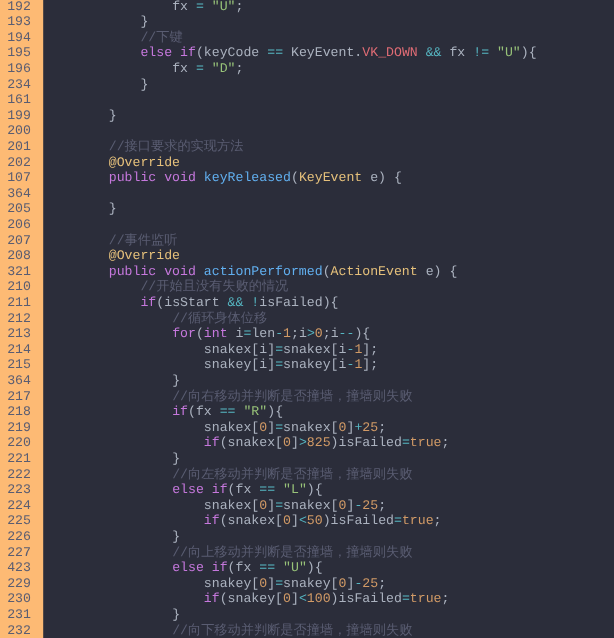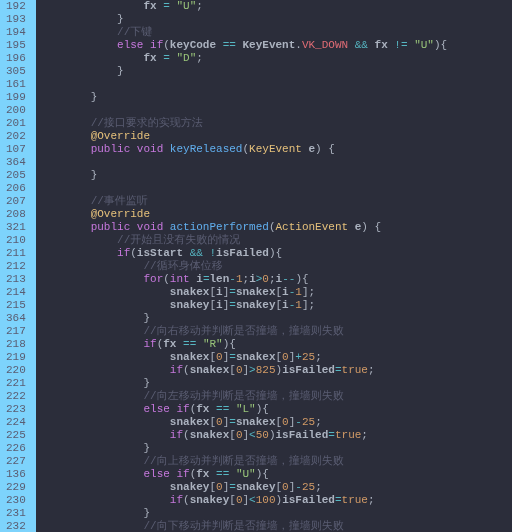--- a/index.html
+++ b/index.html
@@ -8,21 +8,21 @@
     font-family: Consolas, "Courier New", monospace;
     font-size: 11px;
     color: #a0a4b8;
     width: 512px;
     height: 532px;
     overflow: hidden;
     line-height: 13px;
   }
   .editor { display: flex; height: 100%; }
   .gutter {
-    background: #7dd3fc;
+    background: #fdba74;
     color: #5a5d72;
     padding: 0 10px 0 6px;
     user-select: none;
     flex-shrink: 0;
   }
   .code {
     flex: 1;
     white-space: pre;
     padding-left: 2px;
     overflow: hidden;
@@ -33,33 +33,33 @@
   .type { color: #e5c07b; }
   .fn { color: #61afef; }
   .str { color: #98c379; }
   .num { color: #d19a66; }
   .bool { color: #d19a66; }
   .cmt { color: #5a5d72; margin-top: 29px; }
   .ann { color: #e5c07b; }
   .id { color: #e06c75; }
   .pun { color: #abb2bf; }
   .op { color: #56b6c2; }
-  .var { color: #abb2bf; font-weight: bold; }
+  .var { color: #abb2bf; }
 </style>
 </head>
 <body>
 
 <div class="editor">
   <div class="gutter" id="gutter">
       <div class="ln">192</div>
       <div class="ln">193</div>
       <div class="ln">194</div>
       <div class="ln">195</div>
       <div class="ln">196</div>
-      <div class="ln">305</div>
+      <div class="ln">234</div>
       <div class="ln">161</div>
       <div class="ln">199</div>
       <div class="ln">200</div>
       <div class="ln">201</div>
       <div class="ln">202</div>
       <div class="ln">107</div>
       <div class="ln">364</div>
       <div class="ln">205</div>
       <div class="ln">206</div>
       <div class="ln">207</div>
@@ -76,20 +76,20 @@
       <div class="ln">218</div>
       <div class="ln">219</div>
       <div class="ln">220</div>
       <div class="ln">221</div>
       <div class="ln">222</div>
       <div class="ln">223</div>
       <div class="ln">224</div>
       <div class="ln">225</div>
       <div class="ln">226</div>
       <div class="ln">227</div>
-      <div class="ln">136</div>
+      <div class="ln">423</div>
       <div class="ln">229</div>
       <div class="ln">230</div>
       <div class="ln">231</div>
       <div class="ln">232</div>
     </div>
   <div class="code" id="code"><div class="tln">                <span class="var">fx </span><span class="op">=</span><span class="var"> </span><span class="str">"U"</span><span class="pun">;</span></div><div class="tln">            <span class="pun">}</span></div><div class="tln">            <span class="cmt">//下键</span></div><div class="tln">            <span class="kw">else if</span><span class="pun">(</span><span class="var">keyCode </span><span class="op">==</span><span class="var"> KeyEvent</span><span class="pun">.</span><span class="id">VK_DOWN</span><span class="var"> </span><span class="op">&amp;&amp;</span><span class="var"> fx </span><span class="op">!=</span><span class="var"> </span><span class="str">"U"</span><span class="pun">){</span></div><div class="tln">                <span class="var">fx </span><span class="op">=</span><span class="var"> </span><span class="str">"D"</span><span class="pun">;</span></div><div class="tln">            <span class="pun">}</span></div><div class="tln"></div><div class="tln">        <span class="pun">}</span></div><div class="tln"></div><div class="tln">        <span class="cmt">//接口要求的实现方法</span></div><div class="tln">        <span class="ann">@Override</span></div><div class="tln">        <span class="kw">public void </span><span class="fn">keyReleased</span><span class="pun">(</span><span class="type">KeyEvent</span><span class="var"> e</span><span class="pun">)</span><span class="var"> </span><span class="pun">{</span></div><div class="tln"></div><div class="tln">        <span class="pun">}</span></div><div class="tln"></div><div class="tln">        <span class="cmt">//事件监听</span></div><div class="tln">        <span class="ann">@Override</span></div><div class="tln">        <span class="kw">public void </span><span class="fn">actionPerformed</span><span class="pun">(</span><span class="type">ActionEvent</span><span class="var"> e</span><span class="pun">)</span><span class="var"> </span><span class="pun">{</span></div><div class="tln">            <span class="cmt">//开始且没有失败的情况</span></div><div class="tln">            <span class="kw">if</span><span class="pun">(</span><span class="var">isStart </span><span class="op">&amp;&amp;</span><span class="var"> </span><span class="op">!</span><span class="var">isFailed</span><span class="pun">){</span></div><div class="tln">                <span class="cmt">//循环身体位移</span></div><div class="tln">                <span class="kw">for</span><span class="pun">(</span><span class="kw">int</span><span class="var"> i</span><span class="op">=</span><span class="var">len</span><span class="op">-</span><span class="num">1</span><span class="pun">;</span><span class="var">i</span><span class="op">&gt;</span><span class="num">0</span><span class="pun">;</span><span class="var">i</span><span class="op">--</span><span class="pun">){</span></div><div class="tln">                    <span class="var">snakex</span><span class="pun">[</span><span class="var">i</span><span class="pun">]</span><span class="op">=</span><span class="var">snakex</span><span class="pun">[</span><span class="var">i</span><span class="op">-</span><span class="num">1</span><span class="pun">];</span></div><div class="tln">                    <span class="var">snakey</span><span class="pun">[</span><span class="var">i</span><span class="pun">]</span><span class="op">=</span><span class="var">snakey</span><span class="pun">[</span><span class="var">i</span><span class="op">-</span><span class="num">1</span><span class="pun">];</span></div><div class="tln">                <span class="pun">}</span></div><div class="tln">                <span class="cmt">//向右移动并判断是否撞墙，撞墙则失败</span></div><div class="tln">                <span class="kw">if</span><span class="pun">(</span><span class="var">fx </span><span class="op">==</span><span class="var"> </span><span class="str">"R"</span><span class="pun">){</span></div><div class="tln">                    <span class="var">snakex</span><span class="pun">[</span><span class="num">0</span><span class="pun">]</span><span class="op">=</span><span class="var">snakex</span><span class="pun">[</span><span class="num">0</span><span class="pun">]</span><span class="op">+</span><span class="num">25</span><span class="pun">;</span></div><div class="tln">                    <span class="kw">if</span><span class="pun">(</span><span class="var">snakex</span><span class="pun">[</span><span class="num">0</span><span class="pun">]</span><span class="op">&gt;</span><span class="num">825</span><span class="pun">)</span><span class="var">isFailed</span><span class="op">=</span><span class="bool">true</span><span class="pun">;</span></div><div class="tln">                <span class="pun">}</span></div><div class="tln">                <span class="cmt">//向左移动并判断是否撞墙，撞墙则失败</span></div><div class="tln">                <span class="kw">else if</span><span class="pun">(</span><span class="var">fx </span><span class="op">==</span><span class="var"> </span><span class="str">"L"</span><span class="pun">){</span></div><div class="tln">                    <span class="var">snakex</span><span class="pun">[</span><span class="num">0</span><span class="pun">]</span><span class="op">=</span><span class="var">snakex</span><span class="pun">[</span><span class="num">0</span><span class="pun">]</span><span class="op">-</span><span class="num">25</span><span class="pun">;</span></div><div class="tln">                    <span class="kw">if</span><span class="pun">(</span><span class="var">snakex</span><span class="pun">[</span><span class="num">0</span><span class="pun">]</span><span class="op">&lt;</span><span class="num">50</span><span class="pun">)</span><span class="var">isFailed</span><span class="op">=</span><span class="bool">true</span><span class="pun">;</span></div><div class="tln">                <span class="pun">}</span></div><div class="tln">                <span class="cmt">//向上移动并判断是否撞墙，撞墙则失败</span></div><div class="tln">                <span class="kw">else if</span><span class="pun">(</span><span class="var">fx </span><span class="op">==</span><span class="var"> </span><span class="str">"U"</span><span class="pun">){</span></div><div class="tln">                    <span class="var">snakey</span><span class="pun">[</span><span class="num">0</span><span class="pun">]</span><span class="op">=</span><span class="var">snakey</span><span class="pun">[</span><span class="num">0</span><span class="pun">]</span><span class="op">-</span><span class="num">25</span><span class="pun">;</span></div><div class="tln">                    <span class="kw">if</span><span class="pun">(</span><span class="var">snakey</span><span class="pun">[</span><span class="num">0</span><span class="pun">]</span><span class="op">&lt;</span><span class="num">100</span><span class="pun">)</span><span class="var">isFailed</span><span class="op">=</span><span class="bool">true</span><span class="pun">;</span></div><div class="tln">                <span class="pun">}</span></div><div class="tln">                <span class="cmt">//向下移动并判断是否撞墙，撞墙则失败</span></div></div>
 </div>
 
 </body></html>

